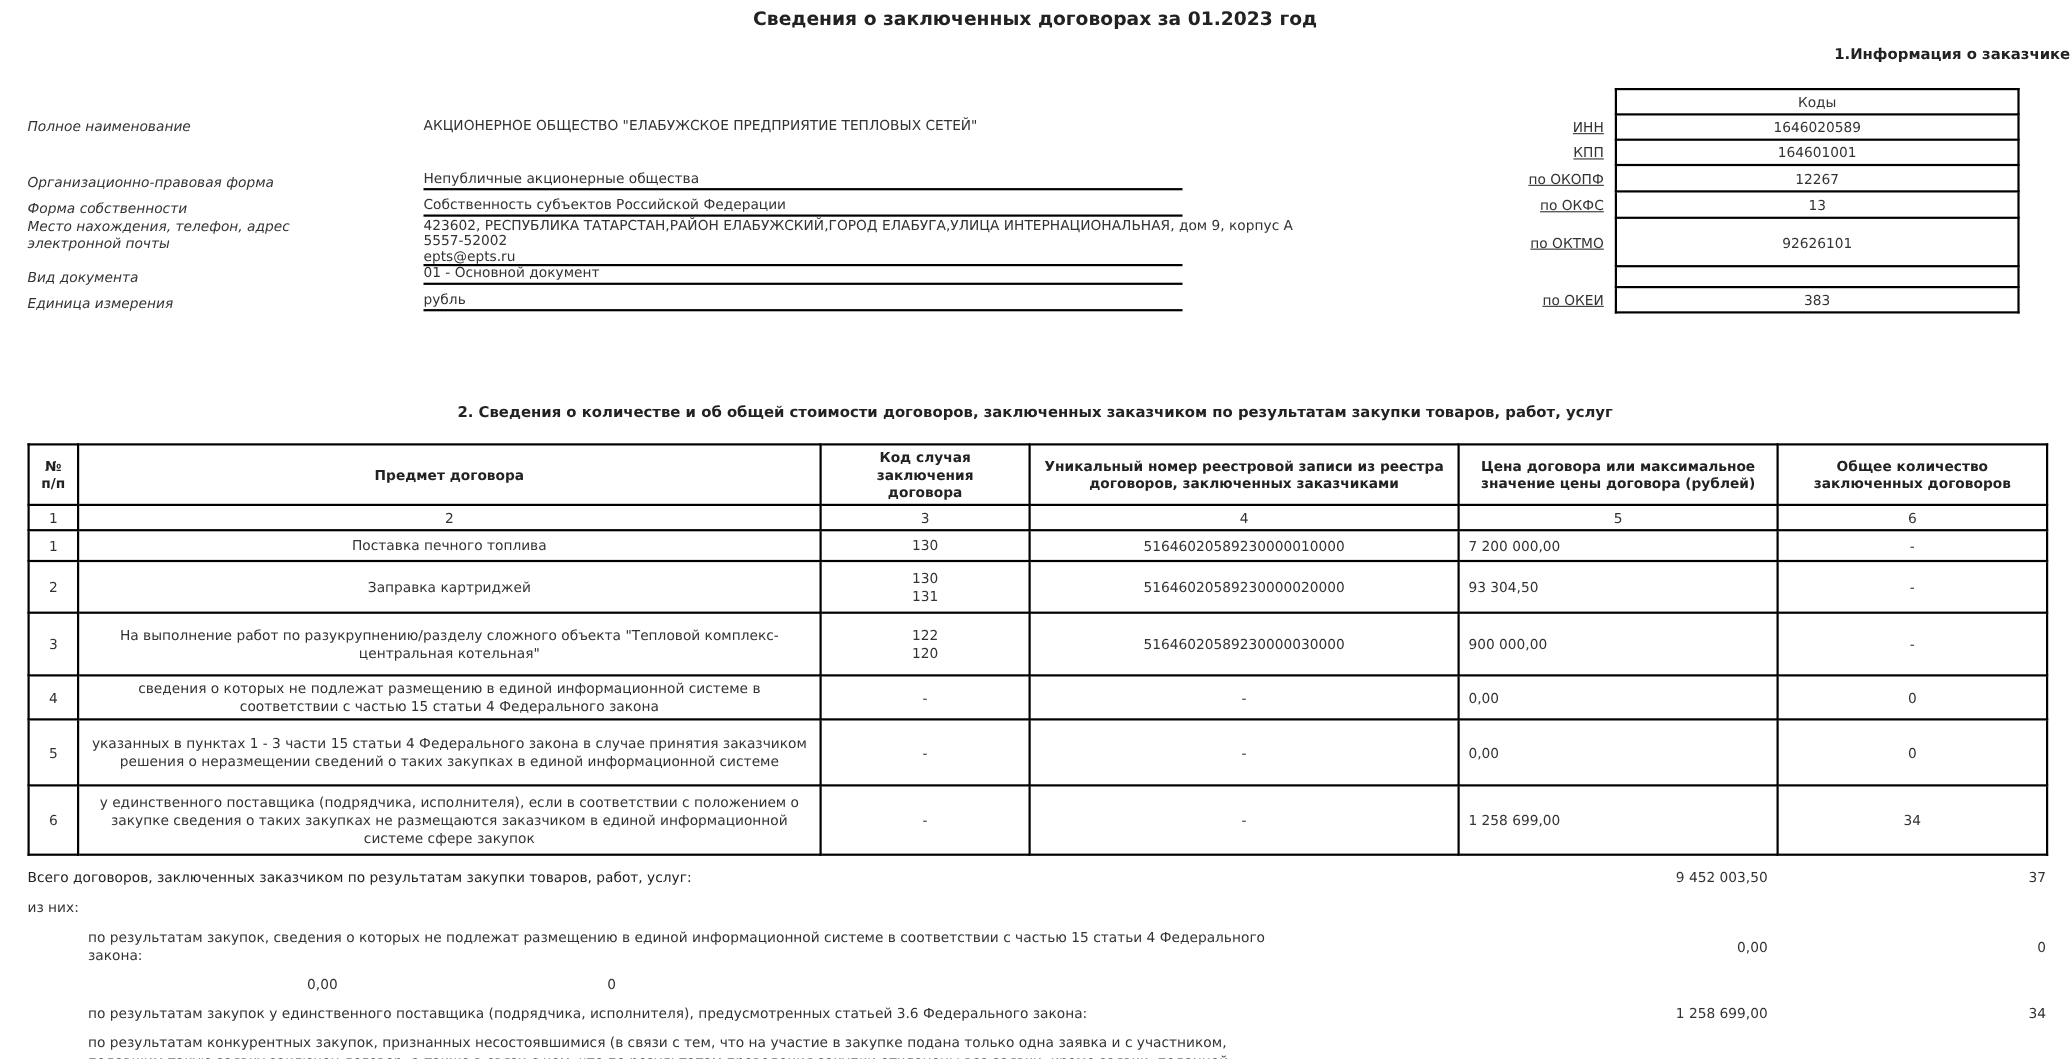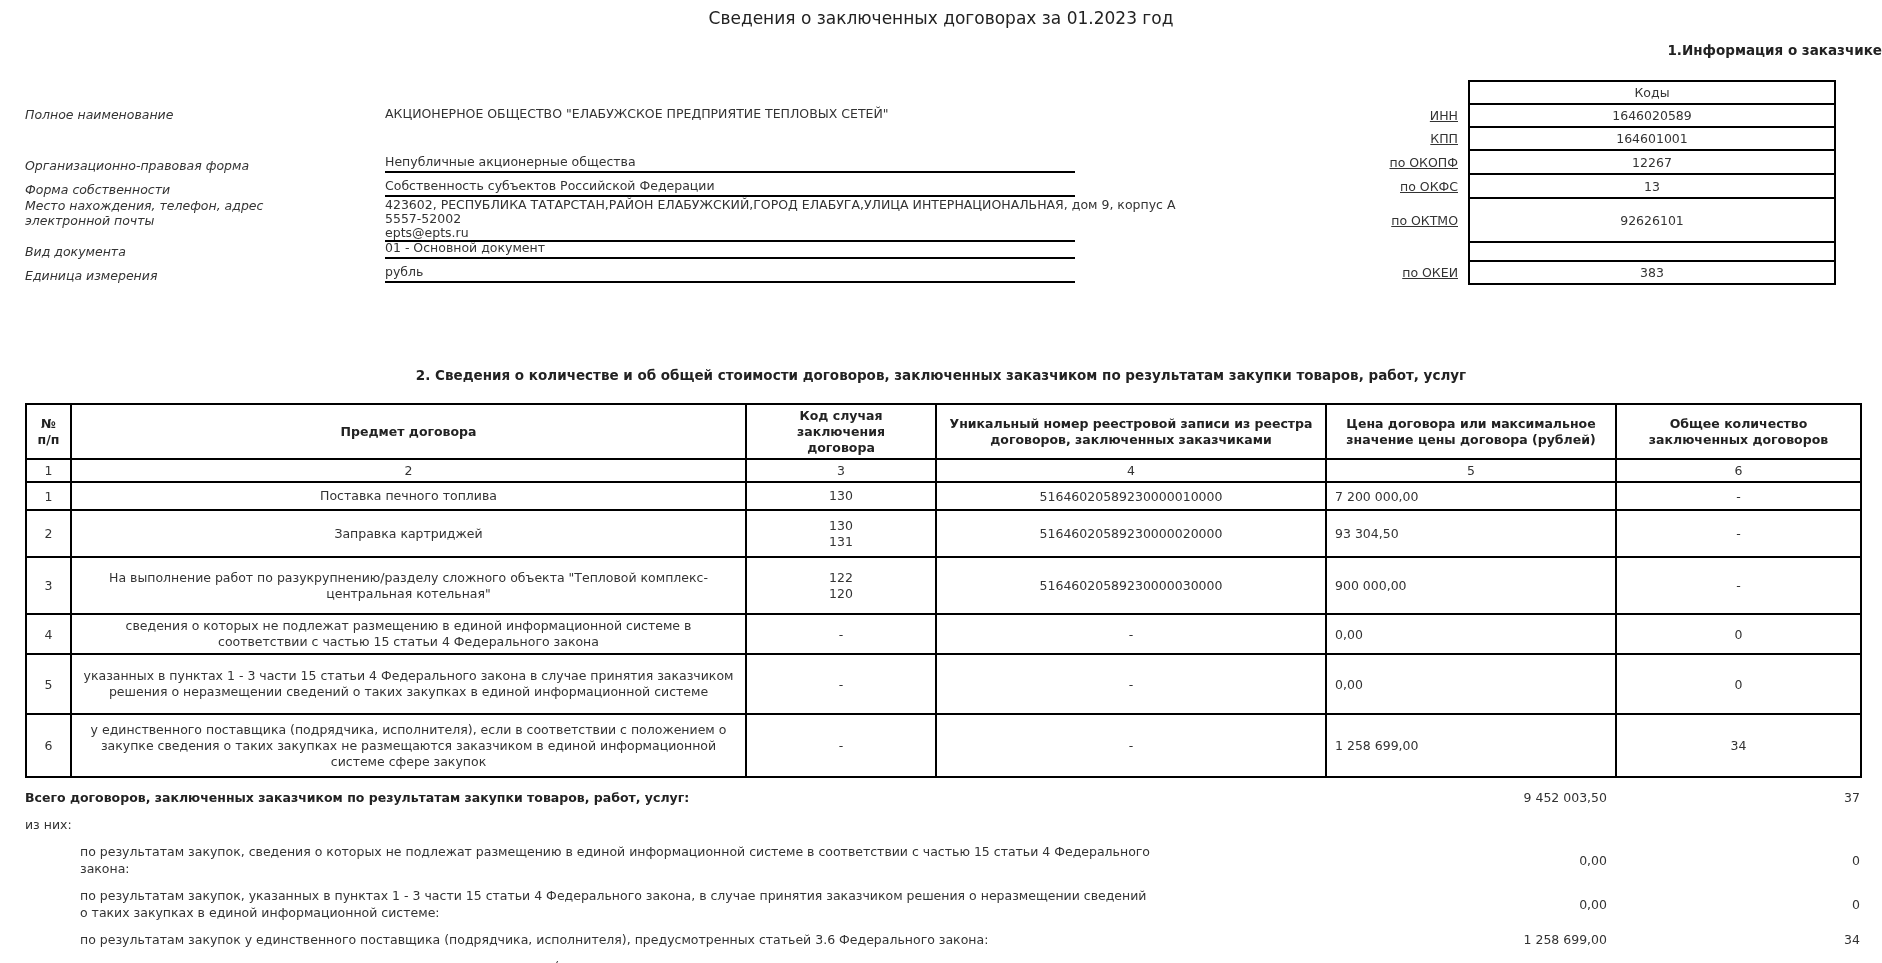--- a/index.html
+++ b/index.html
@@ -1,21 +1,21 @@
 <!DOCTYPE html>
 <html lang="ru"><head>
 <meta charset="utf-8">
 <style>
   html,body{margin:0;padding:0;}
   body{
     width:1882px;height:963px;overflow:hidden;background:#ffffff;
     font-family:"DejaVu Sans","Liberation Sans",sans-serif;
     color:#333333;font-size:12.5px;
   }
-  .title{margin:8px 0 0;text-align:center;font-size:17px;font-weight:normal;color:#222;}
+  .title{margin:8px 0 0;text-align:center;font-size:17px;font-weight:bold;color:#222;}
   .subtitle{margin:14px 0 0;text-align:right;font-size:13.5px;font-weight:bold;color:#222;}
 
   
   .s1{position:relative;height:203px;margin-top:22px;}
   .f-row{position:absolute;left:25px;display:flex;box-sizing:border-box;}
   .f-label{width:360px;box-sizing:border-box;padding-right:60px;font-style:italic;line-height:15px;}
   .f-value{width:690px;box-sizing:border-box;border-bottom:2px solid #000;padding-bottom:2px;white-space:pre;line-height:15px;}
   .noline{border-bottom:none;}
   .r0{top:23px;height:23px;align-items:center;}
   .r1{top:70px;height:23px;align-items:flex-end;}
@@ -43,21 +43,21 @@
   td.rt{text-align:left;}
   td.subject{text-align:center;line-height:16px;}
 
   
   .totals{margin:6px 0 0 25px;}
   .t-row{display:flex;align-items:center;padding:5px 0;}
   .t-label{width:1300px;box-sizing:border-box;line-height:17px;}
   .t-indent .t-label{padding-left:55px;padding-right:170px;}
   .t-price{width:290px;box-sizing:border-box;text-align:right;padding-right:8px;}
   .t-count{width:245px;text-align:right;}
-  .t-bold .t-label{font-weight:bold;color:#222;}
+  .t-bold .t-label{font-weight:normal;color:#222;}
 </style>
 </head>
 <body>
 
 <div>
 
   <div class="title">Сведения о заключенных договорах за 01.2023 год</div>
   <div class="subtitle">1.Информация о заказчике</div>
 
   <div class="s1">
@@ -229,21 +229,20 @@
       <div class="t-label">из них:</div>
       <div class="t-price"></div>
       <div class="t-count"></div>
     </div>
     <div class="t-row t-indent">
       <div class="t-label">по результатам закупок, сведения о которых не подлежат размещению в единой информационной системе в соответствии с частью 15 статьи 4 Федерального закона:</div>
       <div class="t-price">0,00</div>
       <div class="t-count">0</div>
     </div>
     <div class="t-row t-indent">
-      <div class="t-label">по результатам закупок, указанных в пунктах 1 - 3 части 15 статьи 4 Федерального закона, в случае принятия заказчиком решения о неразмещении сведений о таких закупках в единой информационной системе:</div>
       <div class="t-price">0,00</div>
       <div class="t-count">0</div>
     </div>
     <div class="t-row t-indent">
       <div class="t-label">по результатам закупок у единственного поставщика (подрядчика, исполнителя), предусмотренных статьей 3.6 Федерального закона:</div>
       <div class="t-price">1 258 699,00</div>
       <div class="t-count">34</div>
     </div>
     <div class="t-row t-indent">
       <div class="t-label">по результатам конкурентных закупок, признанных несостоявшимися (в связи с тем, что на участие в закупке подана только одна заявка и с участником, подавшим такую заявку заключен договор, а также в связи с чем, что по результатам проведения закупки отклонены все заявки, кроме заявки, поданной участником закупки, с которым заключен договор):</div>

